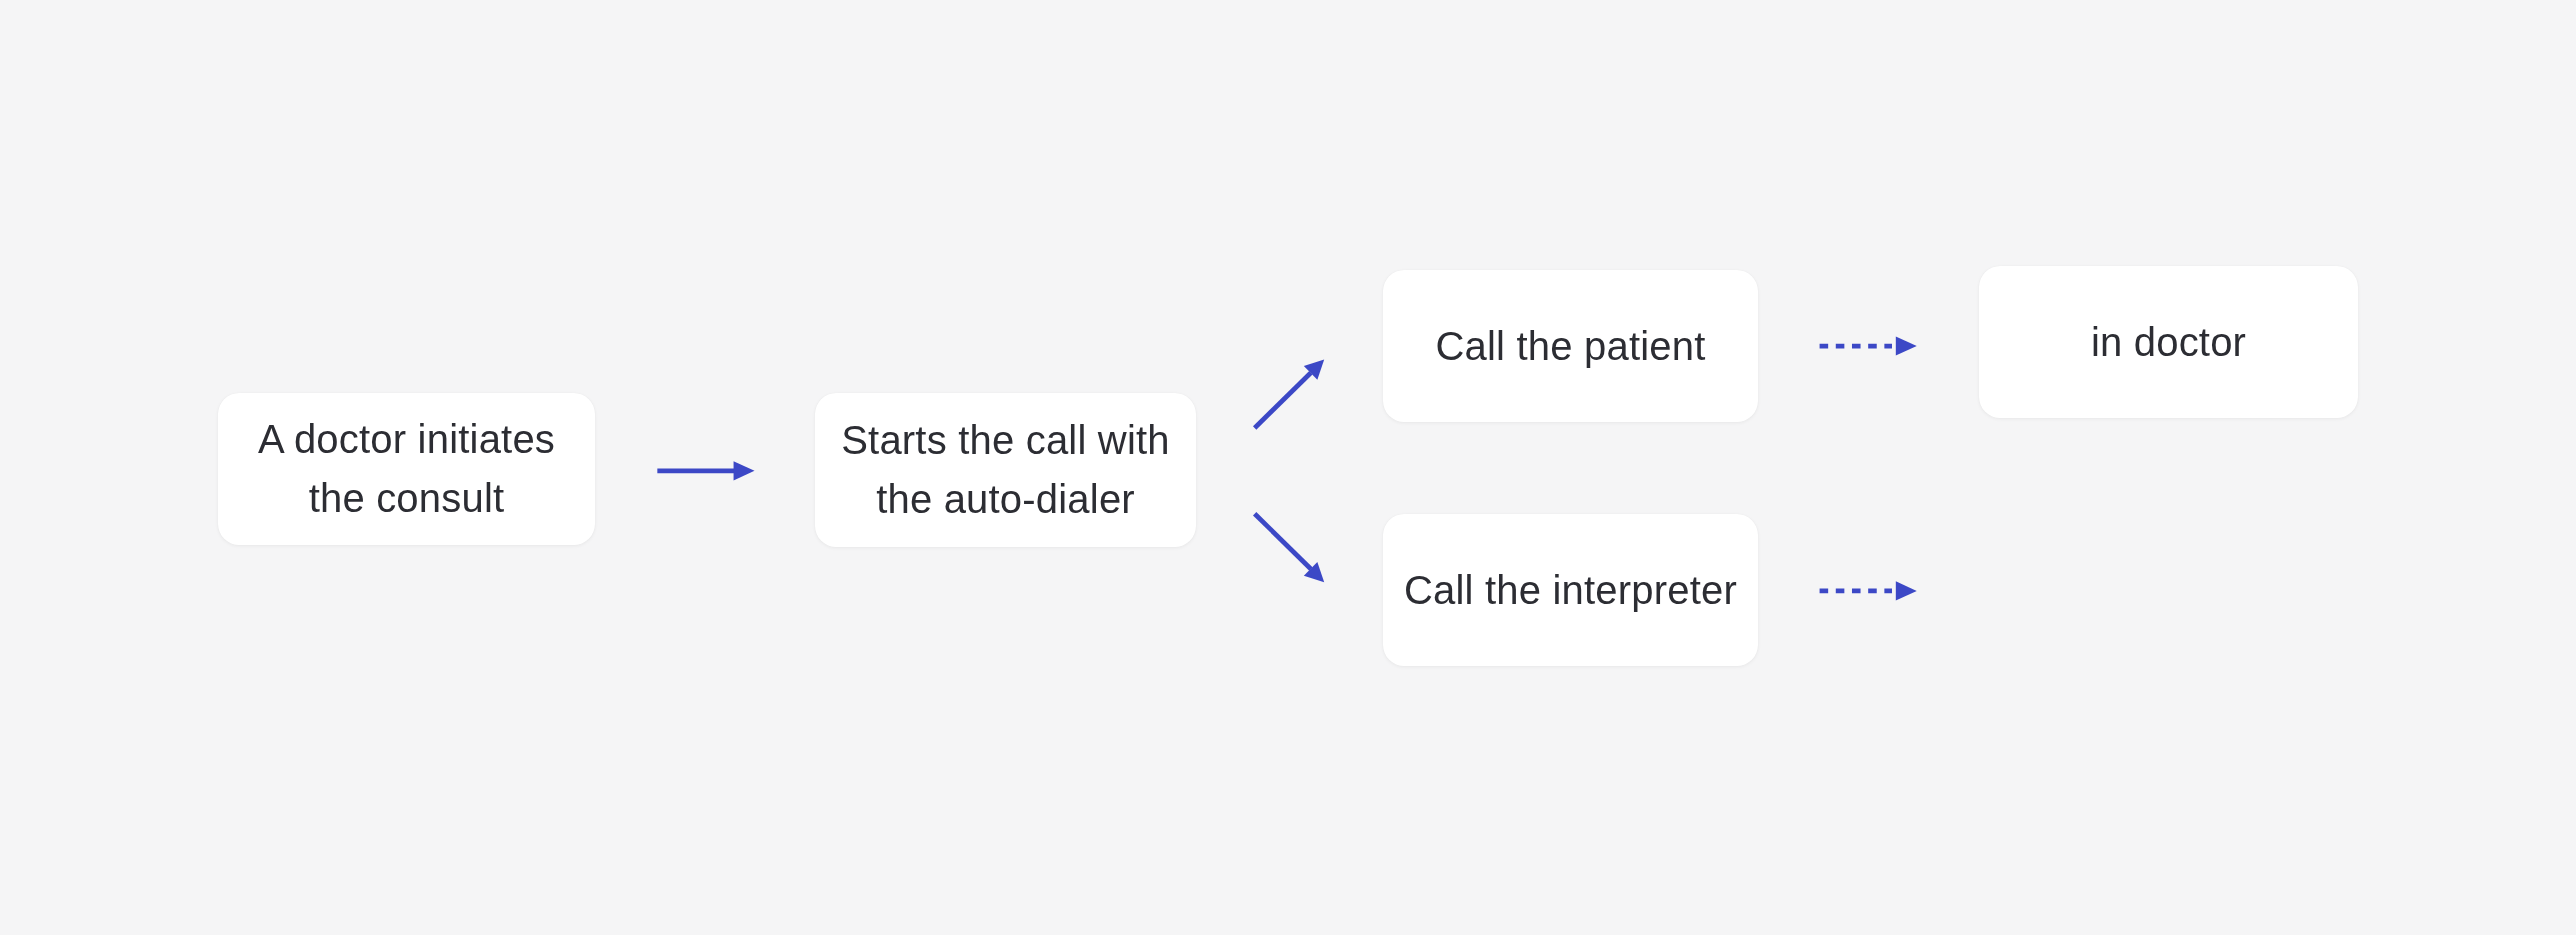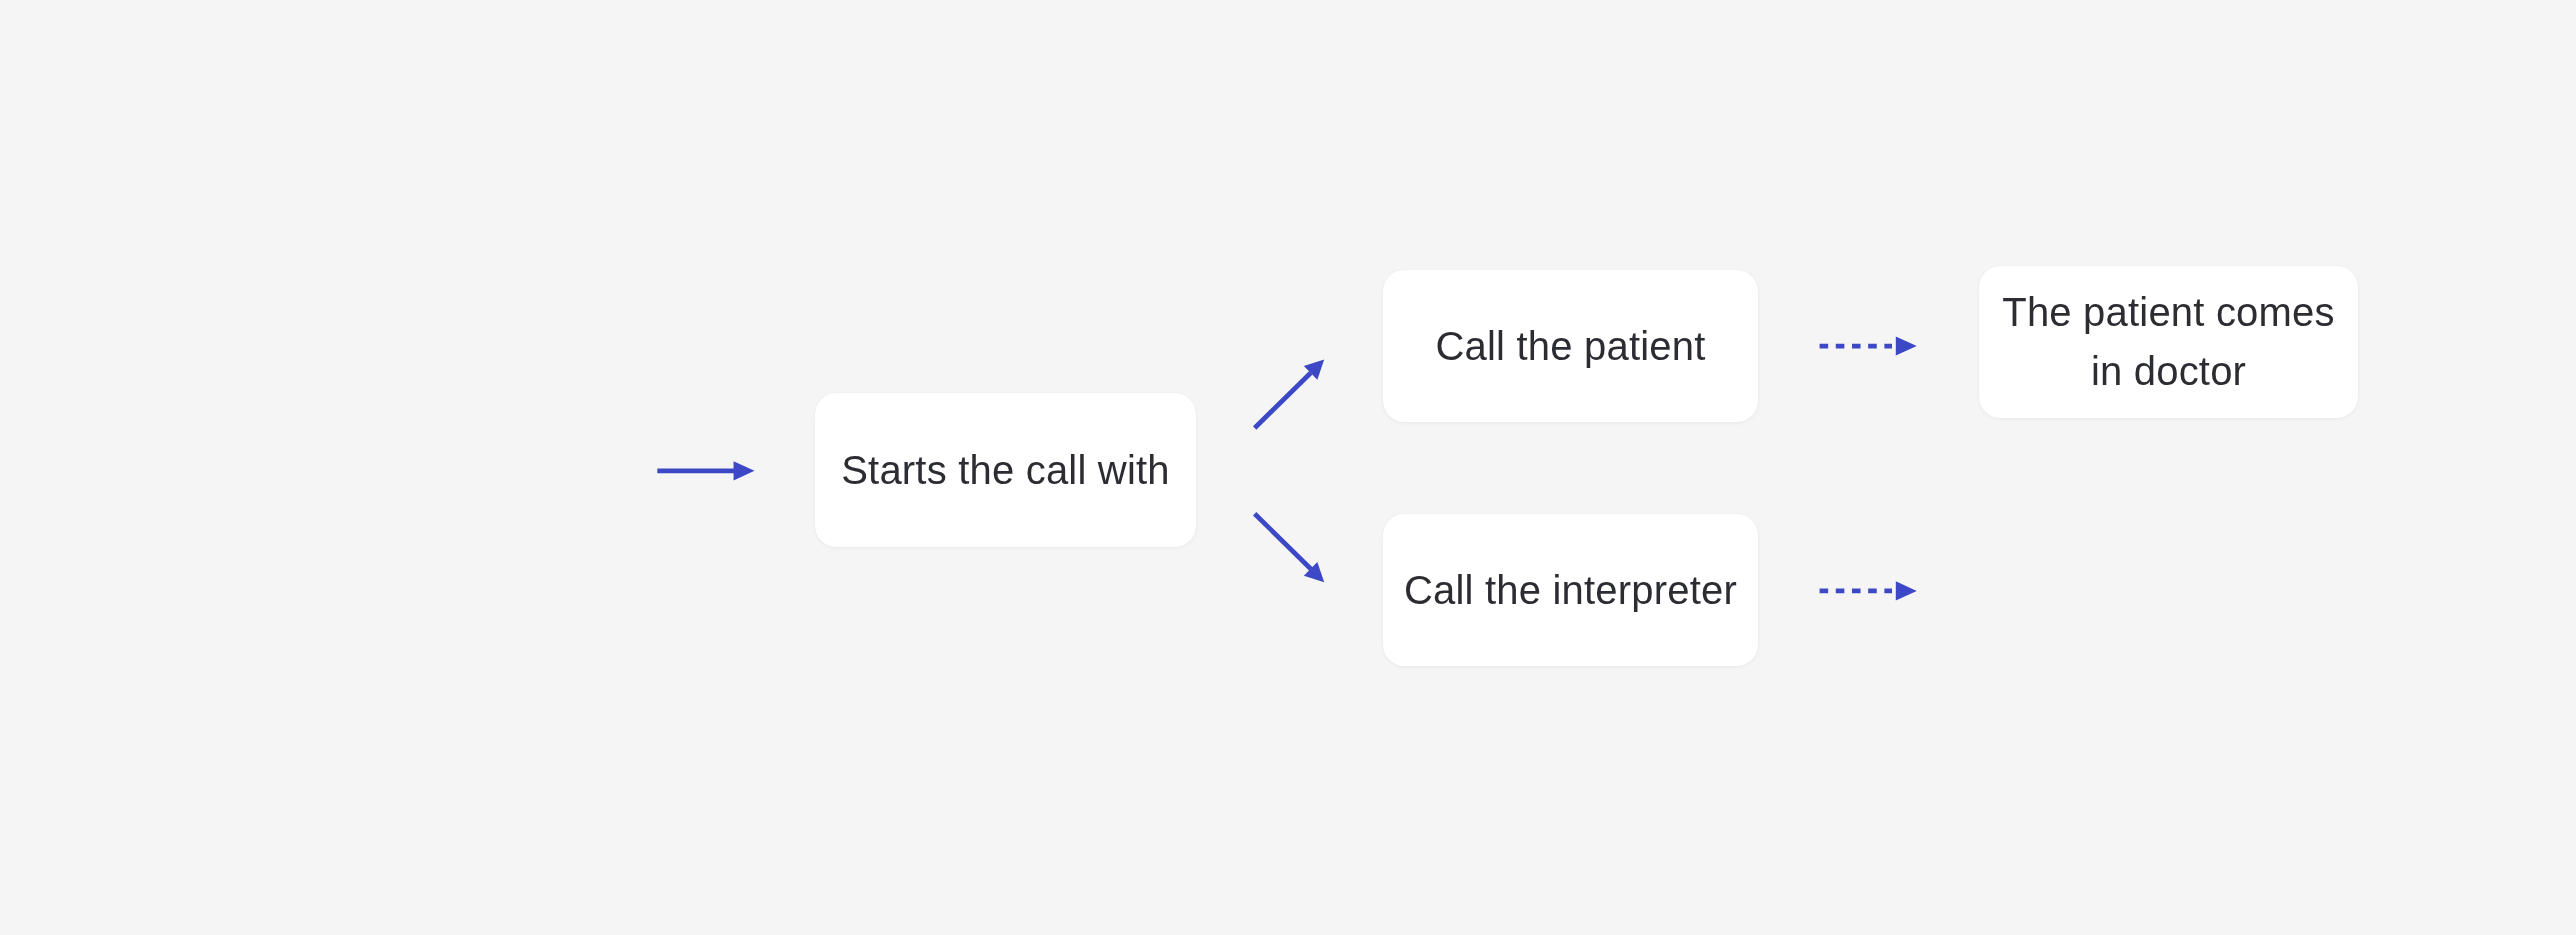--- a/index.html
+++ b/index.html
@@ -93,32 +93,36 @@
       <line x1="1910" y1="363" x2="1986" y2="363"></line>
       <polygon points="1990,353 1990,373 2012,363"></polygon>
     </g>
 
     <g class="edge dashed">
       <line x1="1910" y1="620" x2="1986" y2="620"></line>
       <polygon points="1990,610 1990,630 2012,620"></polygon>
     </g>
   </svg>
 
+  <div class="node n-doctor">
+    <span>A doctor initiates</span>
+    <span>the consult</span>
+  </div>
 
   <div class="node n-autodialer">
     <span>Starts the call with</span>
+    <span>the auto-dialer</span>
   </div>
 
   <div class="node n-call-patient">
     <span>Call the patient</span>
     <span></span>
   </div>
 
   <div class="node n-patient-first">
-    <span>The patient comes</span>
     <span>in doctor</span>
   </div>
 
   <div class="node n-call-interp">
     <span>Call the interpreter</span>
     <span></span>
   </div>
 
 
 </div>

